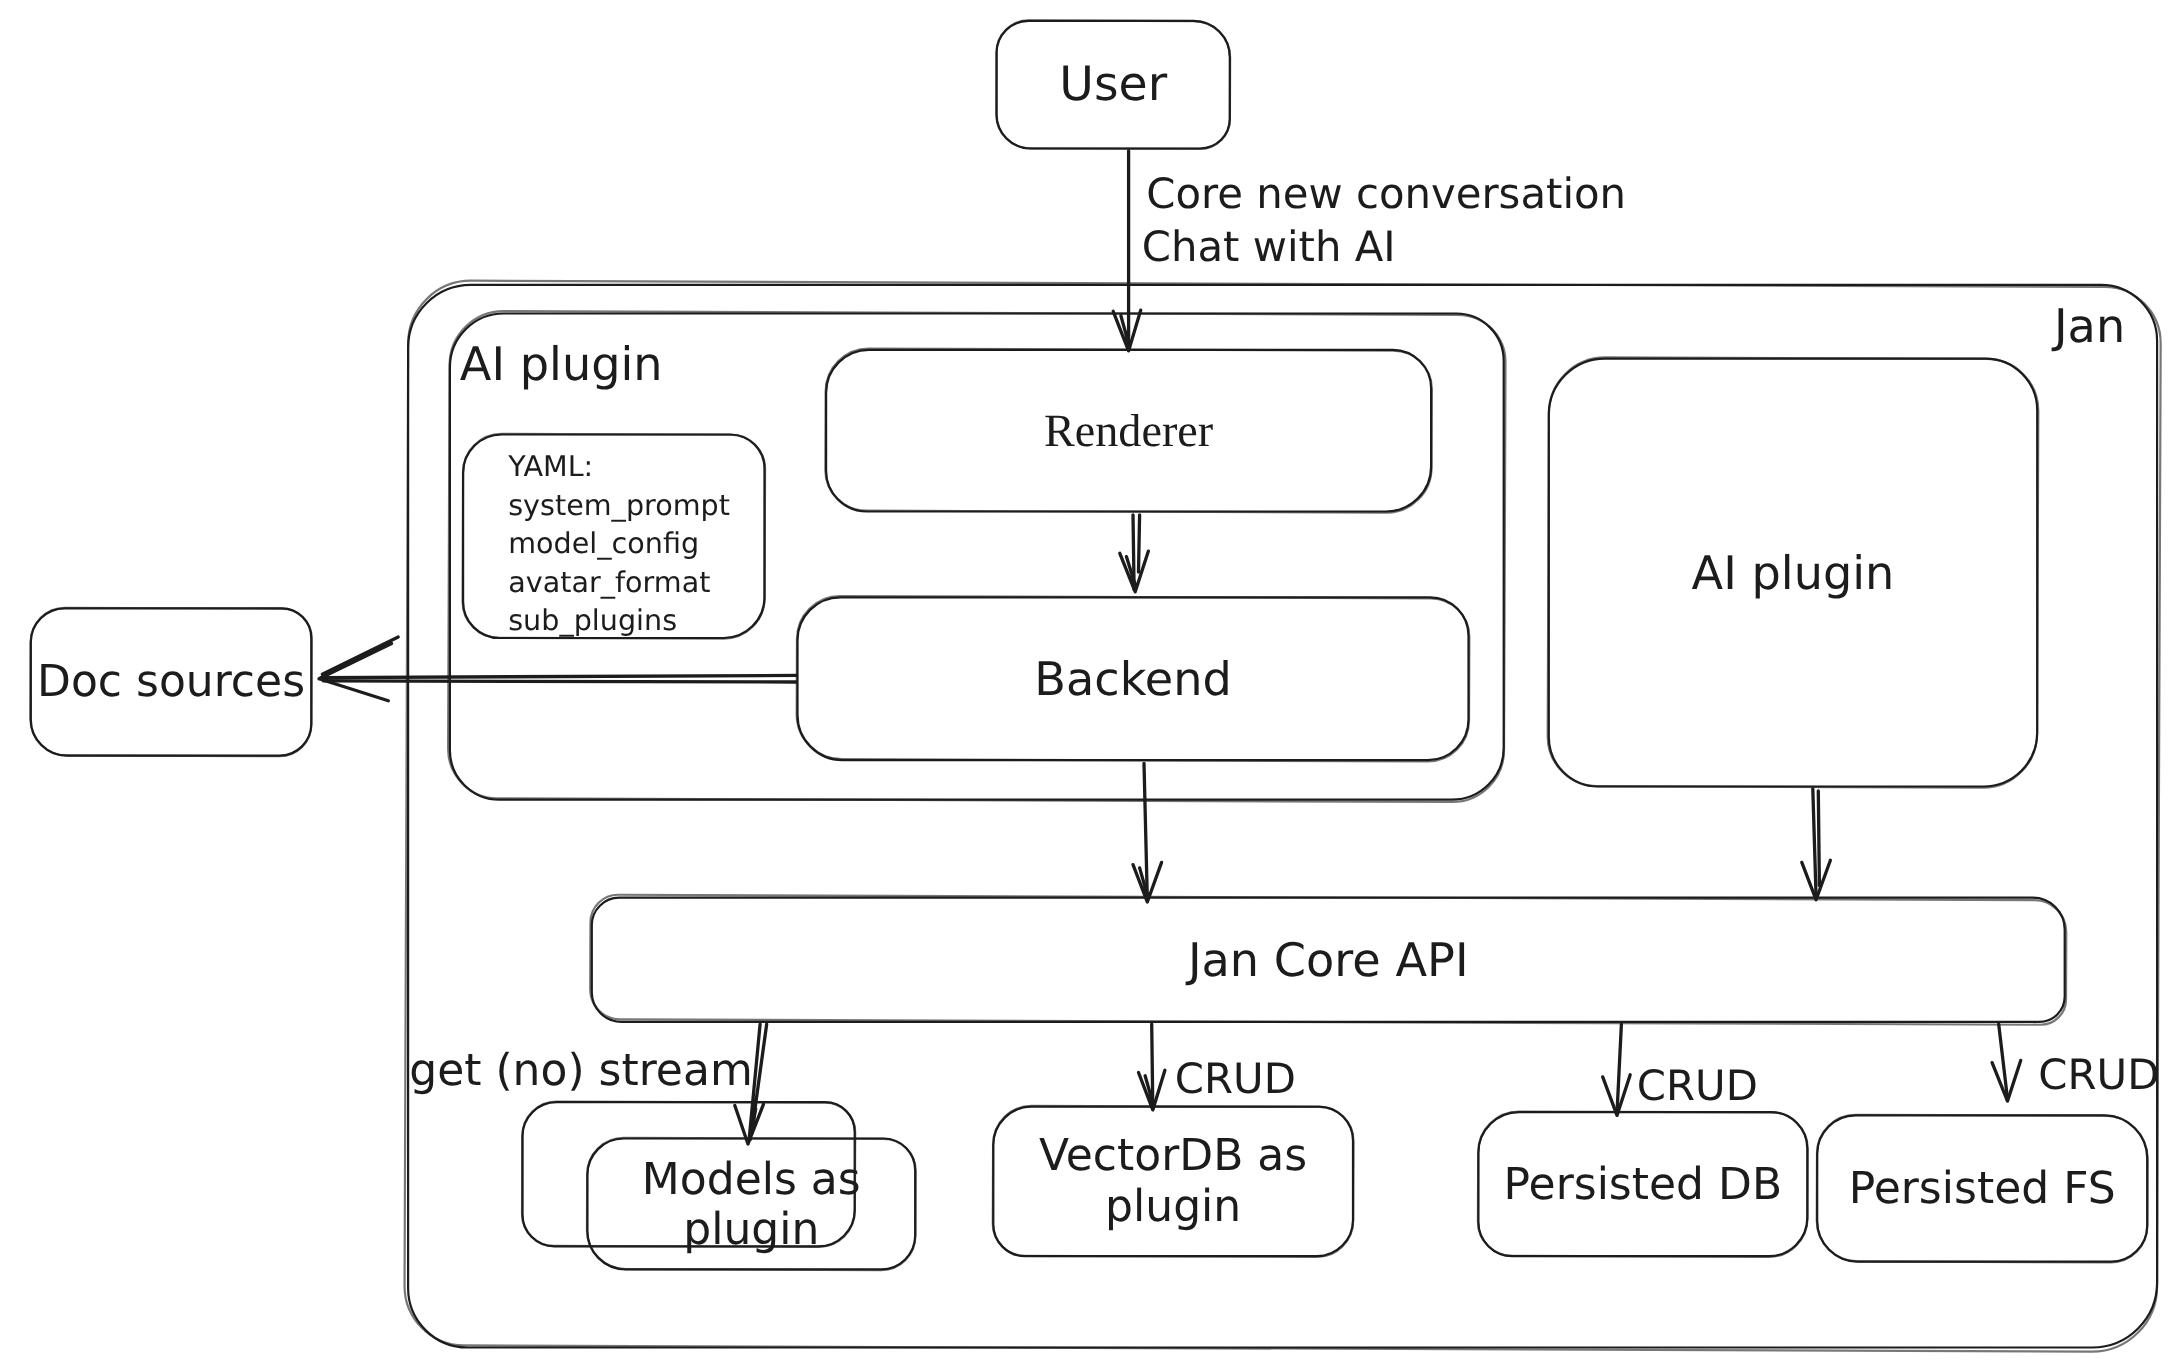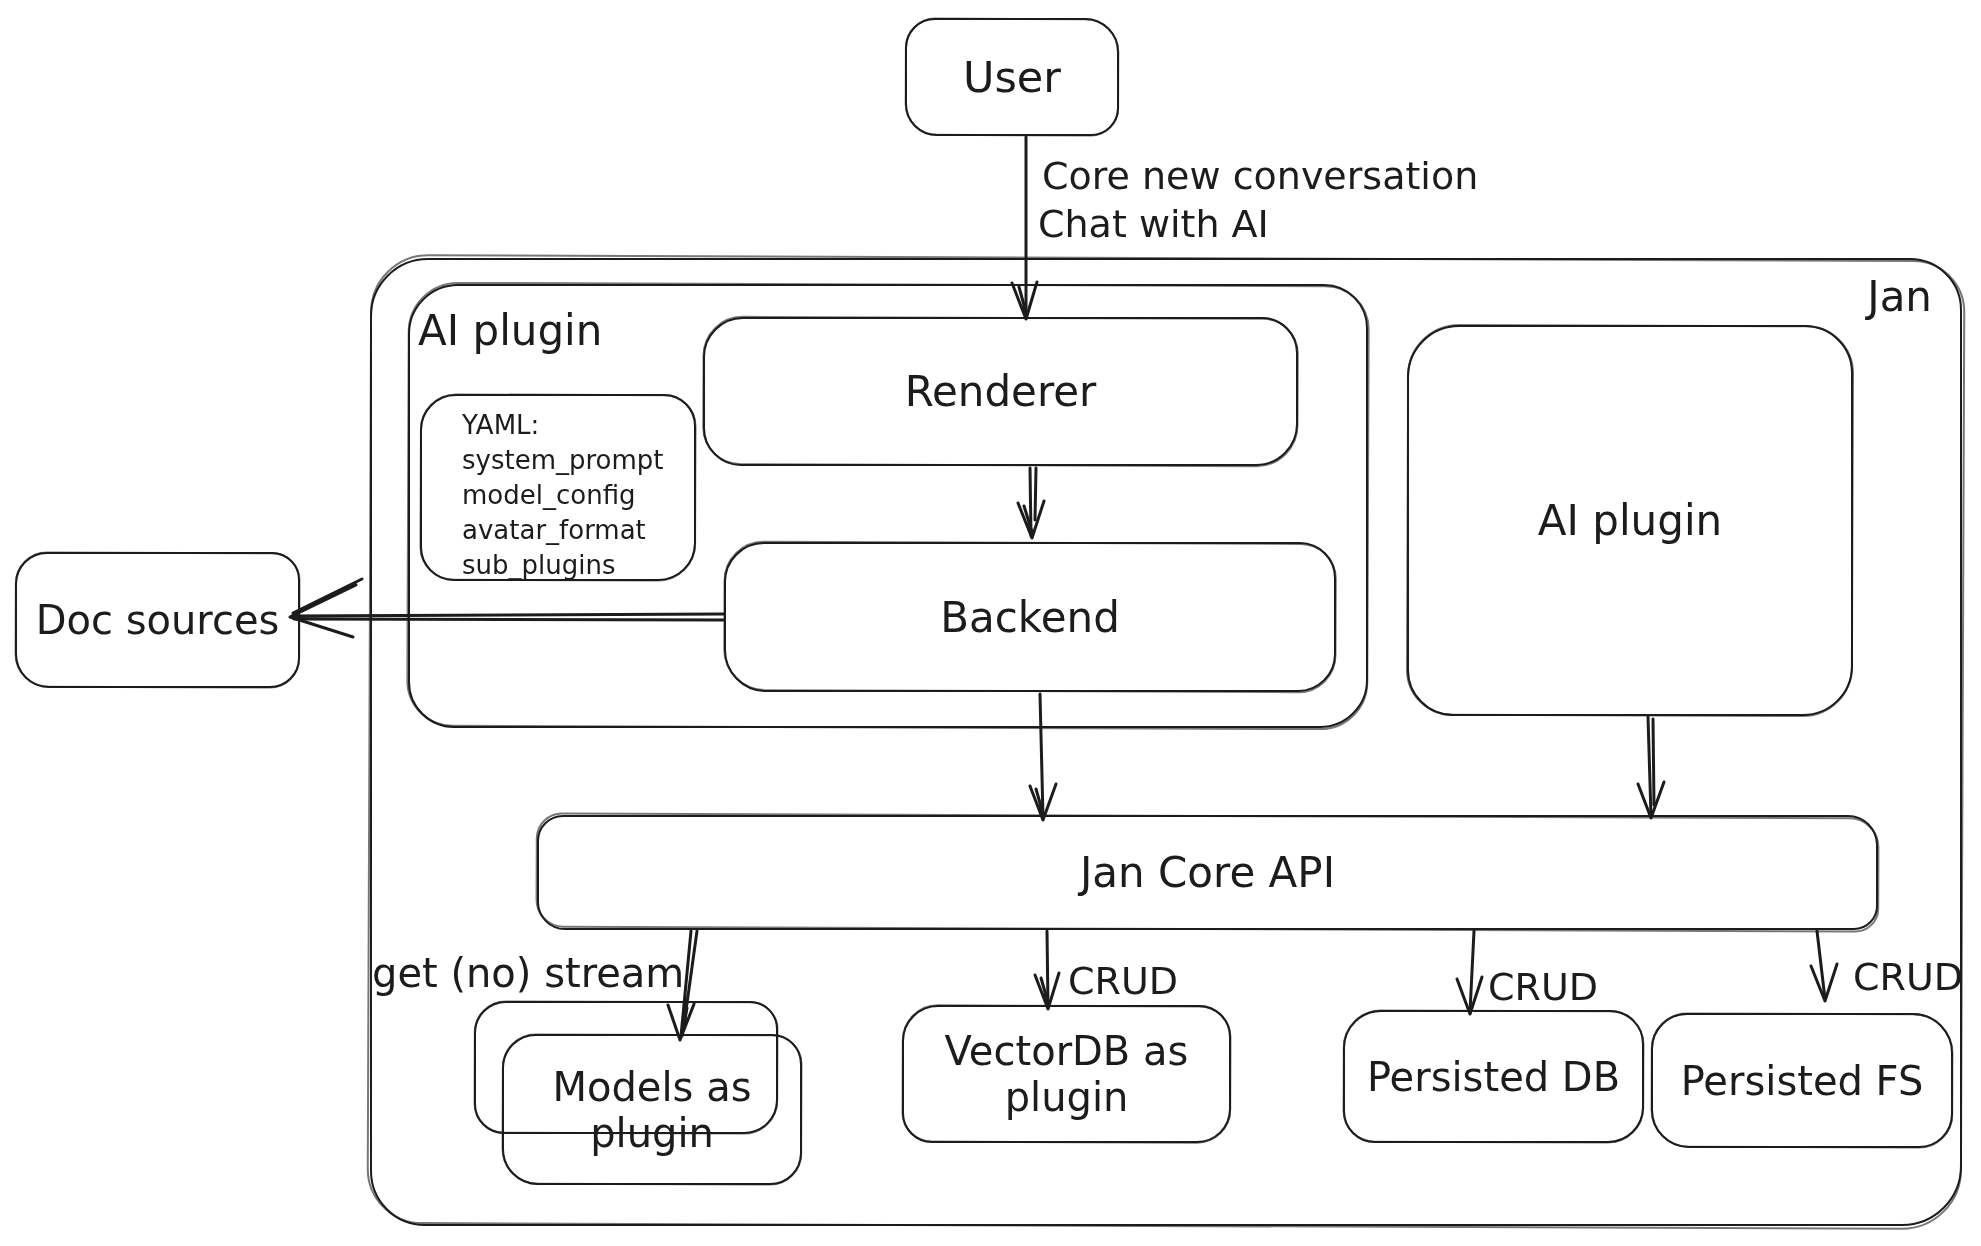--- a/index.html
+++ b/index.html
@@ -30,34 +30,34 @@
   }
   .lbl{font-size:40px;line-height:46px;}
   .frame-label{position:absolute;font-size:42px;line-height:1.1;white-space:nowrap;}
 
   
   #n-user{left:905px;top:18px;width:214px;height:118px;border-radius:30px 34px 28px 32px;font-size:43px;}
   #f-jan{left:370px;top:258px;width:1592px;height:968px;border-radius:58px 52px 60px 55px;}
   #f-jan .frame-label{right:28px;top:14px;}
   #f-aiplugin{left:408px;top:284px;width:960px;height:444px;border-radius:50px 44px 48px 46px;}
   #f-aiplugin .frame-label{left:8px;top:22px;}
-  #n-renderer{left:703px;top:317px;width:595px;height:149px;border-radius:40px 36px 42px 38px;font-size:42px;}
+  #n-renderer{left:750px;top:317px;width:552px;height:149px;border-radius:40px 36px 42px 38px;font-size:42px;font-family:Liberation Serif, serif;}
   #n-yaml{
     left:420px;top:394px;width:276px;height:187px;
     border-radius:36px 32px 38px 34px;
     display:block;text-align:left;
     padding:12px 0 0 40px;
     font-size:26px;line-height:35px;
   }
   #n-backend{left:724px;top:542px;width:612px;height:150px;border-radius:40px 36px 38px 42px;font-size:42px;}
   #n-aiplugin2{left:1407px;top:325px;width:446px;height:391px;border-radius:52px 48px 50px 46px;font-size:42px;}
-  #n-docsources{left:15px;top:552px;width:285px;height:136px;border-radius:32px 28px 30px 34px;font-size:40px;}
+  #n-docsources{left:27px;top:552px;width:257px;height:136px;border-radius:32px 28px 30px 34px;font-size:40px;}
   #n-jancore{left:537px;top:815px;width:1341px;height:115px;border-radius:26px 30px 24px 28px;font-size:42px;}
   #n-models-back{left:474px;top:1001px;width:304px;height:133px;border-radius:32px 28px 34px 30px;}
-  #n-models-front{left:502px;top:1034px;width:300px;height:151px;border-radius:34px 30px 32px 36px;padding:4px 0;}
+  #n-models-front{left:533px;top:1034px;width:300px;height:121px;border-radius:34px 30px 32px 36px;padding:4px 0;}
   #n-vectordb{left:902px;top:1005px;width:329px;height:138px;border-radius:36px 32px 34px 30px;padding:2px 8px;}
   #n-pdb{left:1315px;top:1010px;width:301px;height:133px;border-radius:38px 34px 36px 32px;margin-left:28px;}
   #n-pfs{left:1651px;top:1013px;width:302px;height:135px;border-radius:36px 40px 34px 38px;}
 
   
   .edge-label{position:absolute;white-space:nowrap;font-size:38px;line-height:1.15;}
   #l-open{left:1042px;top:155px;}
   #l-chat{left:1038px;top:203px;}
   #l-stream{left:372px;top:950px;font-size:40px;}
   #l-crud1{left:1068px;top:960px;}

